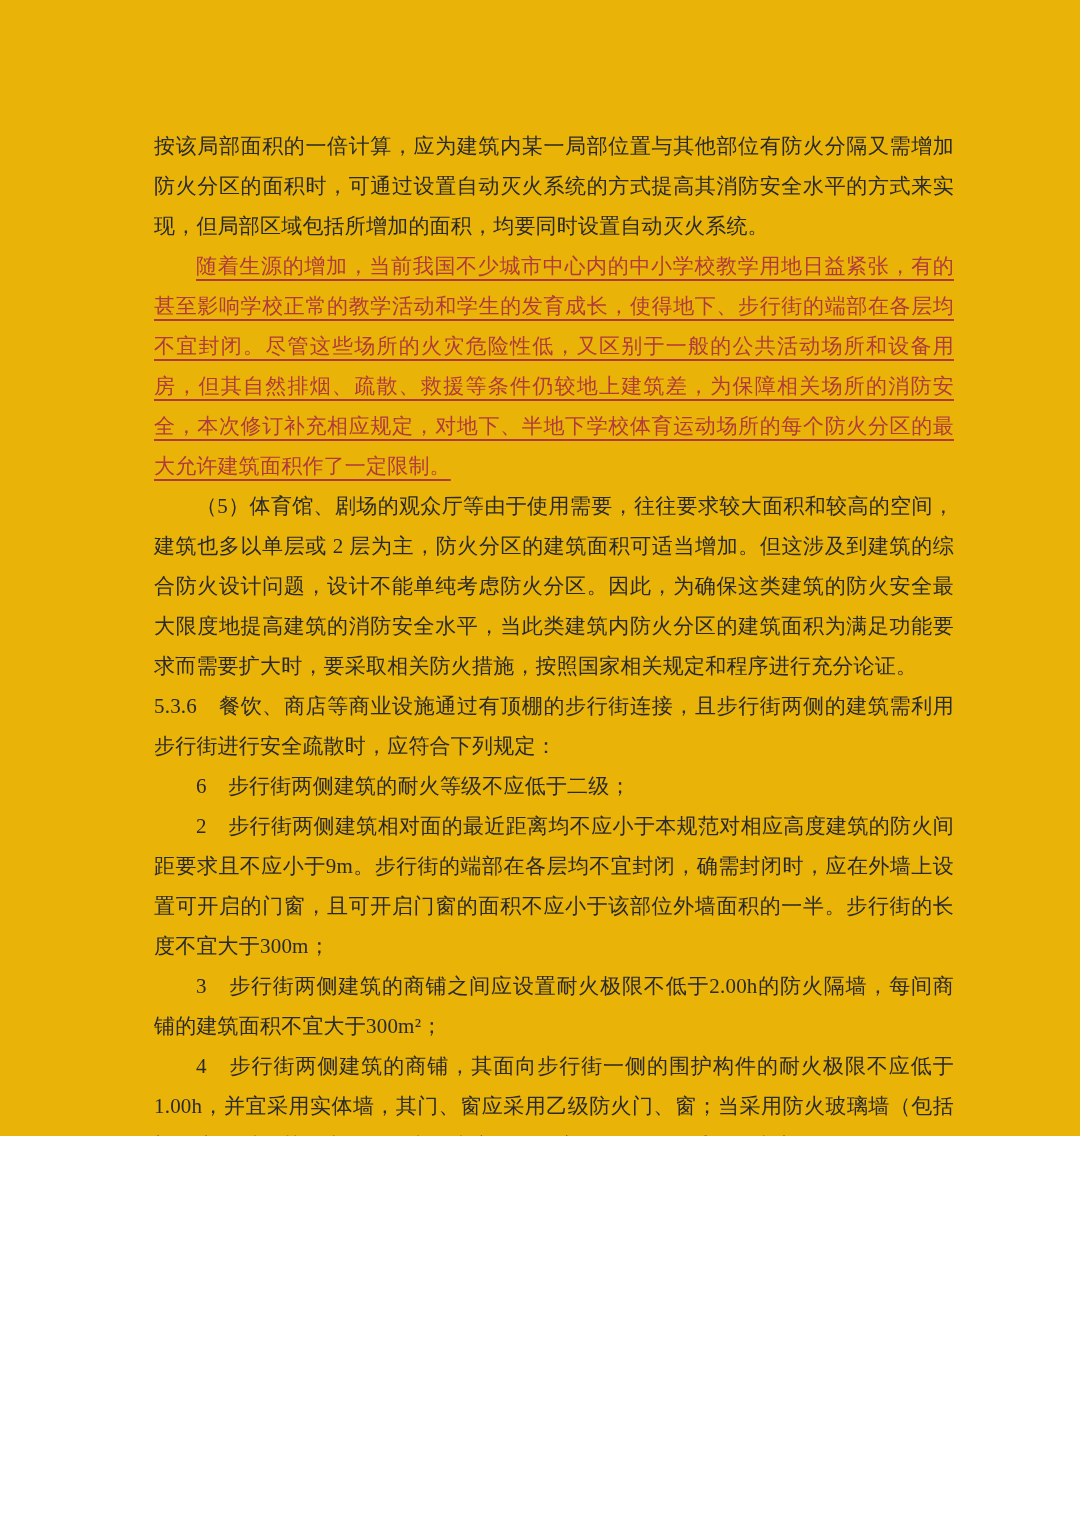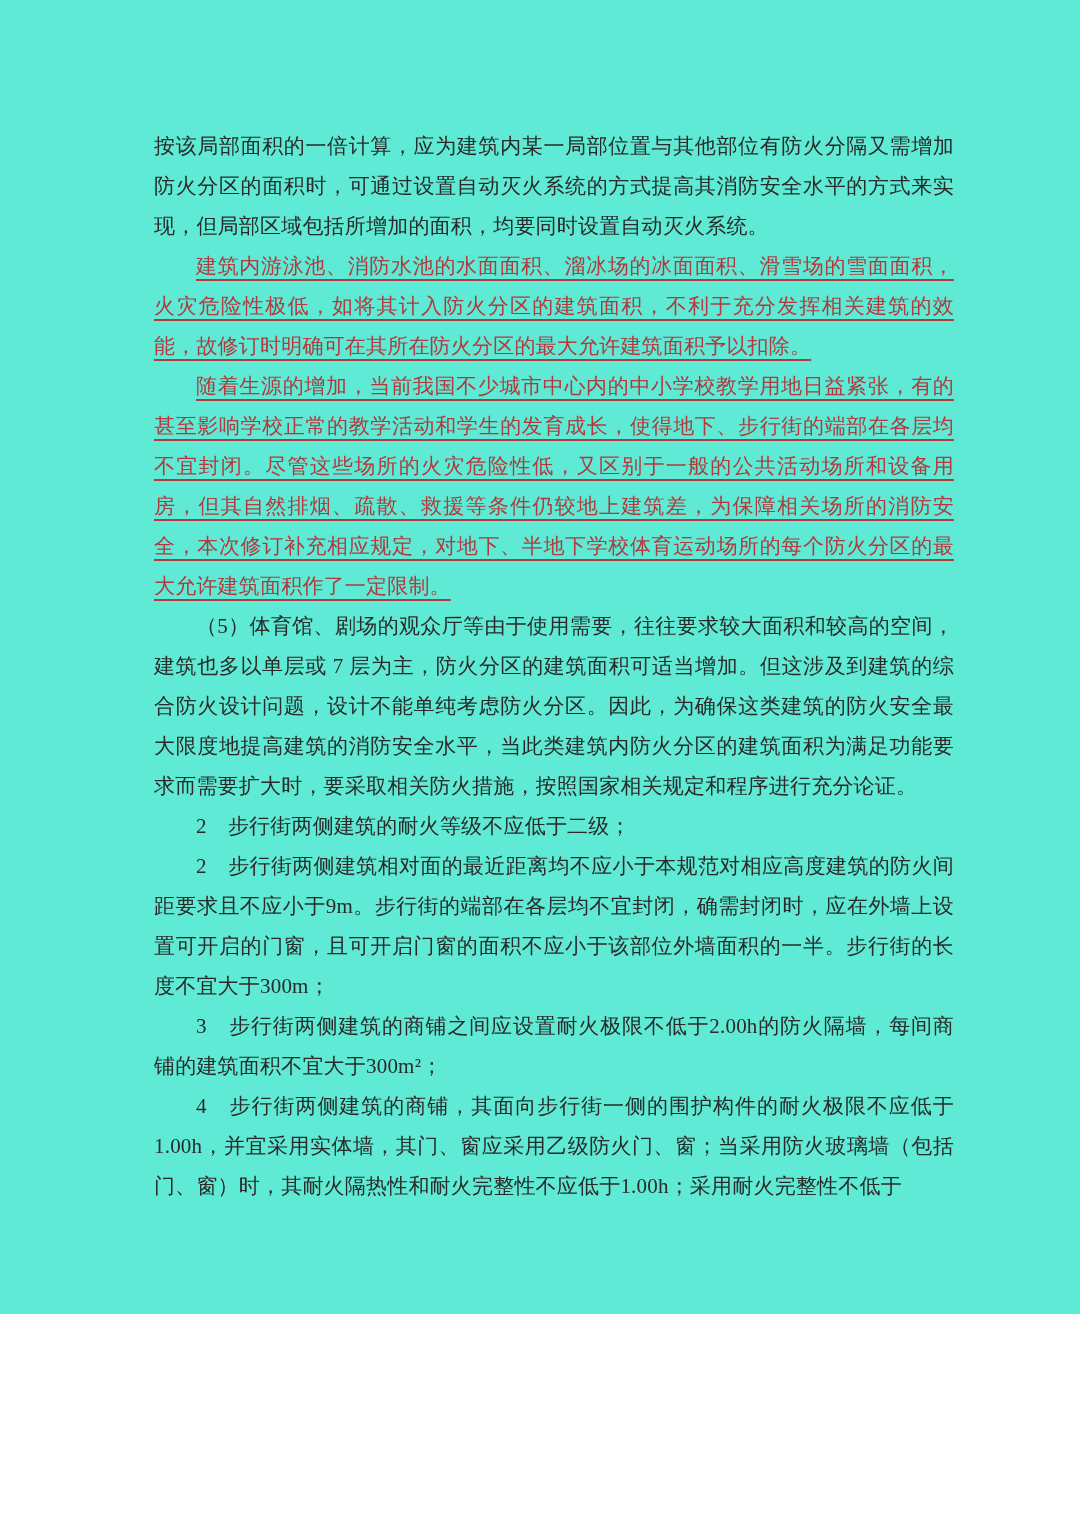--- a/index.html
+++ b/index.html
@@ -3,22 +3,22 @@
 <meta charset="utf-8">
 <style>
   html, body {
     margin: 0;
     padding: 0;
     background: #ffffff;
   }
   .page {
     position: relative;
     width: 1080px;
-    height: 1314px;
-    background: #5eead4;
+    height: 1136px;
+    background: #eab308;
     overflow: hidden;
     font-family: "Liberation Serif", "DejaVu Serif", serif;
   }
   .content {
     position: absolute;
     left: 154px;
     top: 126px;
     width: 800px;
   }
   .para {
@@ -49,22 +49,22 @@
     line-height: 26px;
     color: #2a2a2a;
   }
 </style>
 </head>
 <body>
 
 <div class="page">
   <div class="content">
     <p class="para">按该局部面积的一倍计算，应为建筑内某一局部位置与其他部位有防火分隔又需增加防火分区的面积时，可通过设置自动灭火系统的方式提高其消防安全水平的方式来实现，但局部区域包括所增加的面积，均要同时设置自动灭火系统。</p>
-    <p class="para indent red">建筑内游泳池、消防水池的水面面积、溜冰场的冰面面积、滑雪场的雪面面积，火灾危险性极低，如将其计入防火分区的建筑面积，不利于充分发挥相关建筑的效能，故修订时明确可在其所在防火分区的最大允许建筑面积予以扣除。</p>
     <p class="para indent red">随着生源的增加，当前我国不少城市中心内的中小学校教学用地日益紧张，有的甚至影响学校正常的教学活动和学生的发育成长，使得地下、步行街的端部在各层均不宜封闭。尽管这些场所的火灾危险性低，又区别于一般的公共活动场所和设备用房，但其自然排烟、疏散、救援等条件仍较地上建筑差，为保障相关场所的消防安全，本次修订补充相应规定，对地下、半地下学校体育运动场所的每个防火分区的最大允许建筑面积作了一定限制。</p>
-    <p class="para indent">（5）体育馆、剧场的观众厅等由于使用需要，往往要求较大面积和较高的空间，建筑也多以单层或 7 层为主，防火分区的建筑面积可适当增加。但这涉及到建筑的综合防火设计问题，设计不能单纯考虑防火分区。因此，为确保这类建筑的防火安全最大限度地提高建筑的消防安全水平，当此类建筑内防火分区的建筑面积为满足功能要求而需要扩大时，要采取相关防火措施，按照国家相关规定和程序进行充分论证。</p>
-    <p class="para indent">2　步行街两侧建筑的耐火等级不应低于二级；</p>
+    <p class="para indent">（5）体育馆、剧场的观众厅等由于使用需要，往往要求较大面积和较高的空间，建筑也多以单层或 2 层为主，防火分区的建筑面积可适当增加。但这涉及到建筑的综合防火设计问题，设计不能单纯考虑防火分区。因此，为确保这类建筑的防火安全最大限度地提高建筑的消防安全水平，当此类建筑内防火分区的建筑面积为满足功能要求而需要扩大时，要采取相关防火措施，按照国家相关规定和程序进行充分论证。</p>
+    <p class="para">5.3.6　餐饮、商店等商业设施通过有顶棚的步行街连接，且步行街两侧的建筑需利用步行街进行安全疏散时，应符合下列规定：</p>
+    <p class="para indent">6　步行街两侧建筑的耐火等级不应低于二级；</p>
     <p class="para indent">2　步行街两侧建筑相对面的最近距离均不应小于本规范对相应高度建筑的防火间距要求且不应小于9m。步行街的端部在各层均不宜封闭，确需封闭时，应在外墙上设置可开启的门窗，且可开启门窗的面积不应小于该部位外墙面积的一半。步行街的长度不宜大于300m；</p>
     <p class="para indent">3　步行街两侧建筑的商铺之间应设置耐火极限不低于2.00h的防火隔墙，每间商铺的建筑面积不宜大于300m²；</p>
     <p class="para indent">4　步行街两侧建筑的商铺，其面向步行街一侧的围护构件的耐火极限不应低于1.00h，并宜采用实体墙，其门、窗应采用乙级防火门、窗；当采用防火玻璃墙（包括门、窗）时，其耐火隔热性和耐火完整性不应低于1.00h；采用耐火完整性不低于</p>
   </div>
   <div class="page-number">1</div>
 </div>
 
 </body></html>

